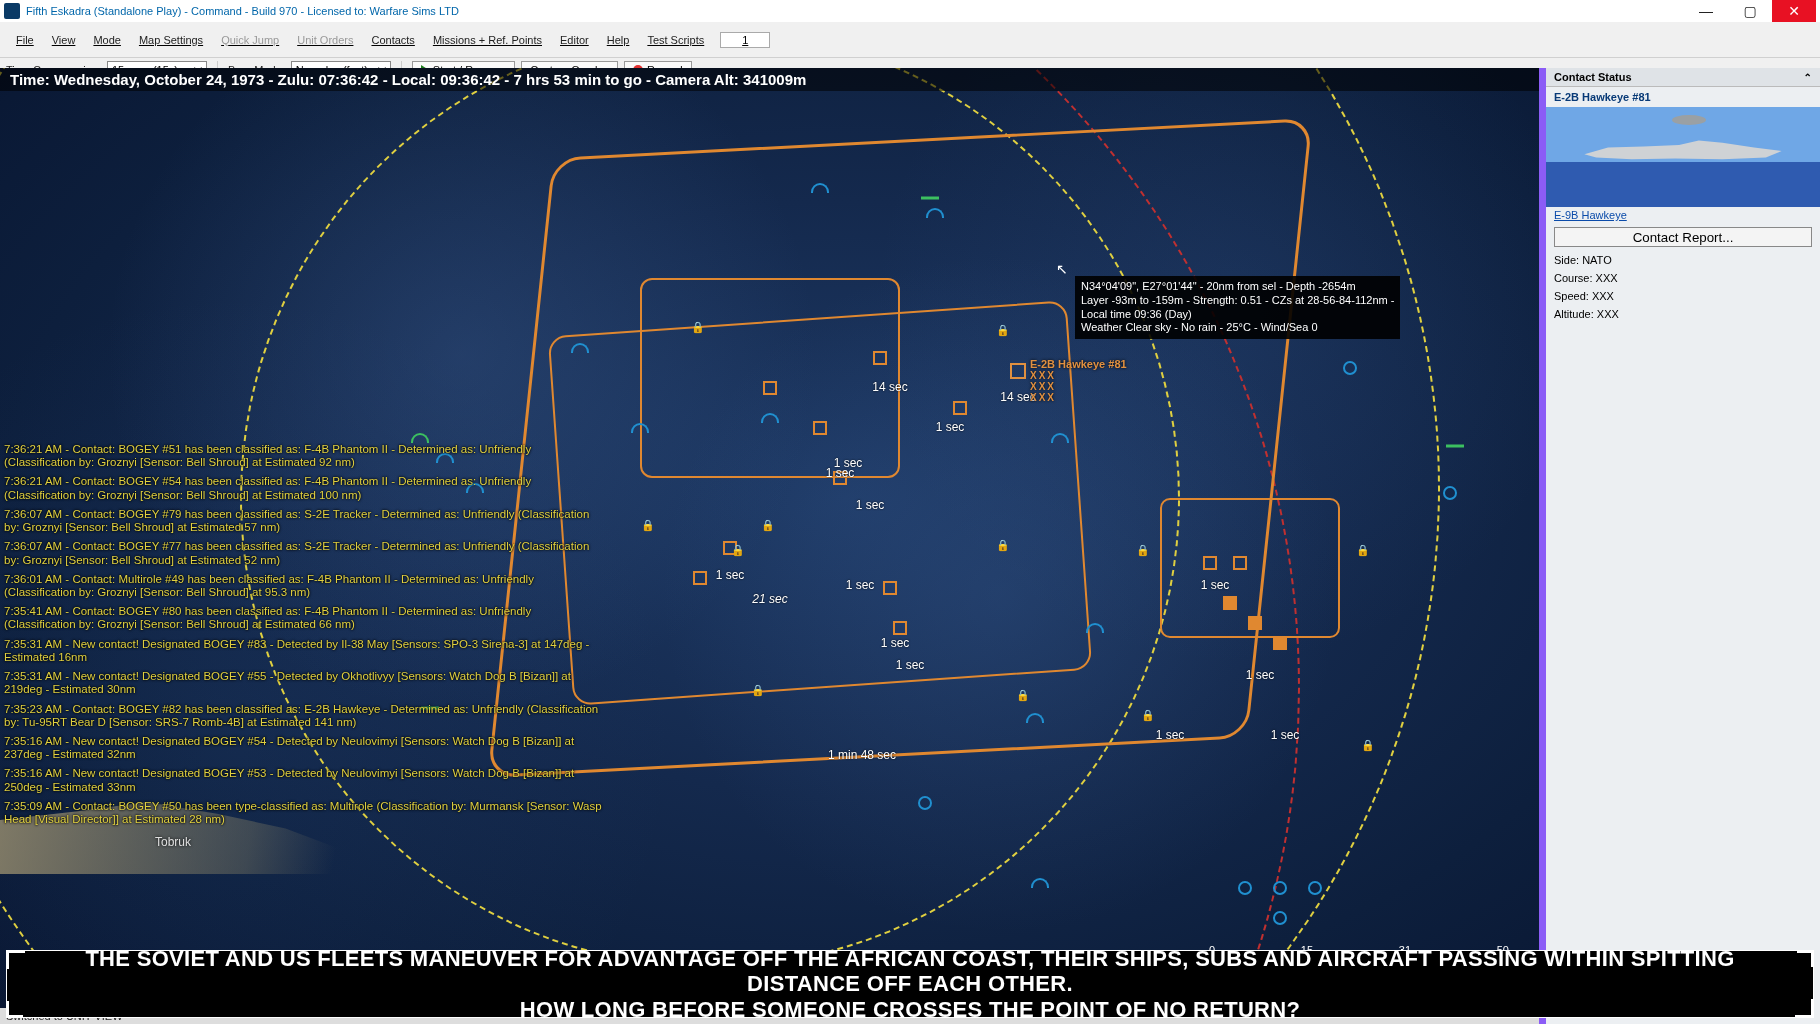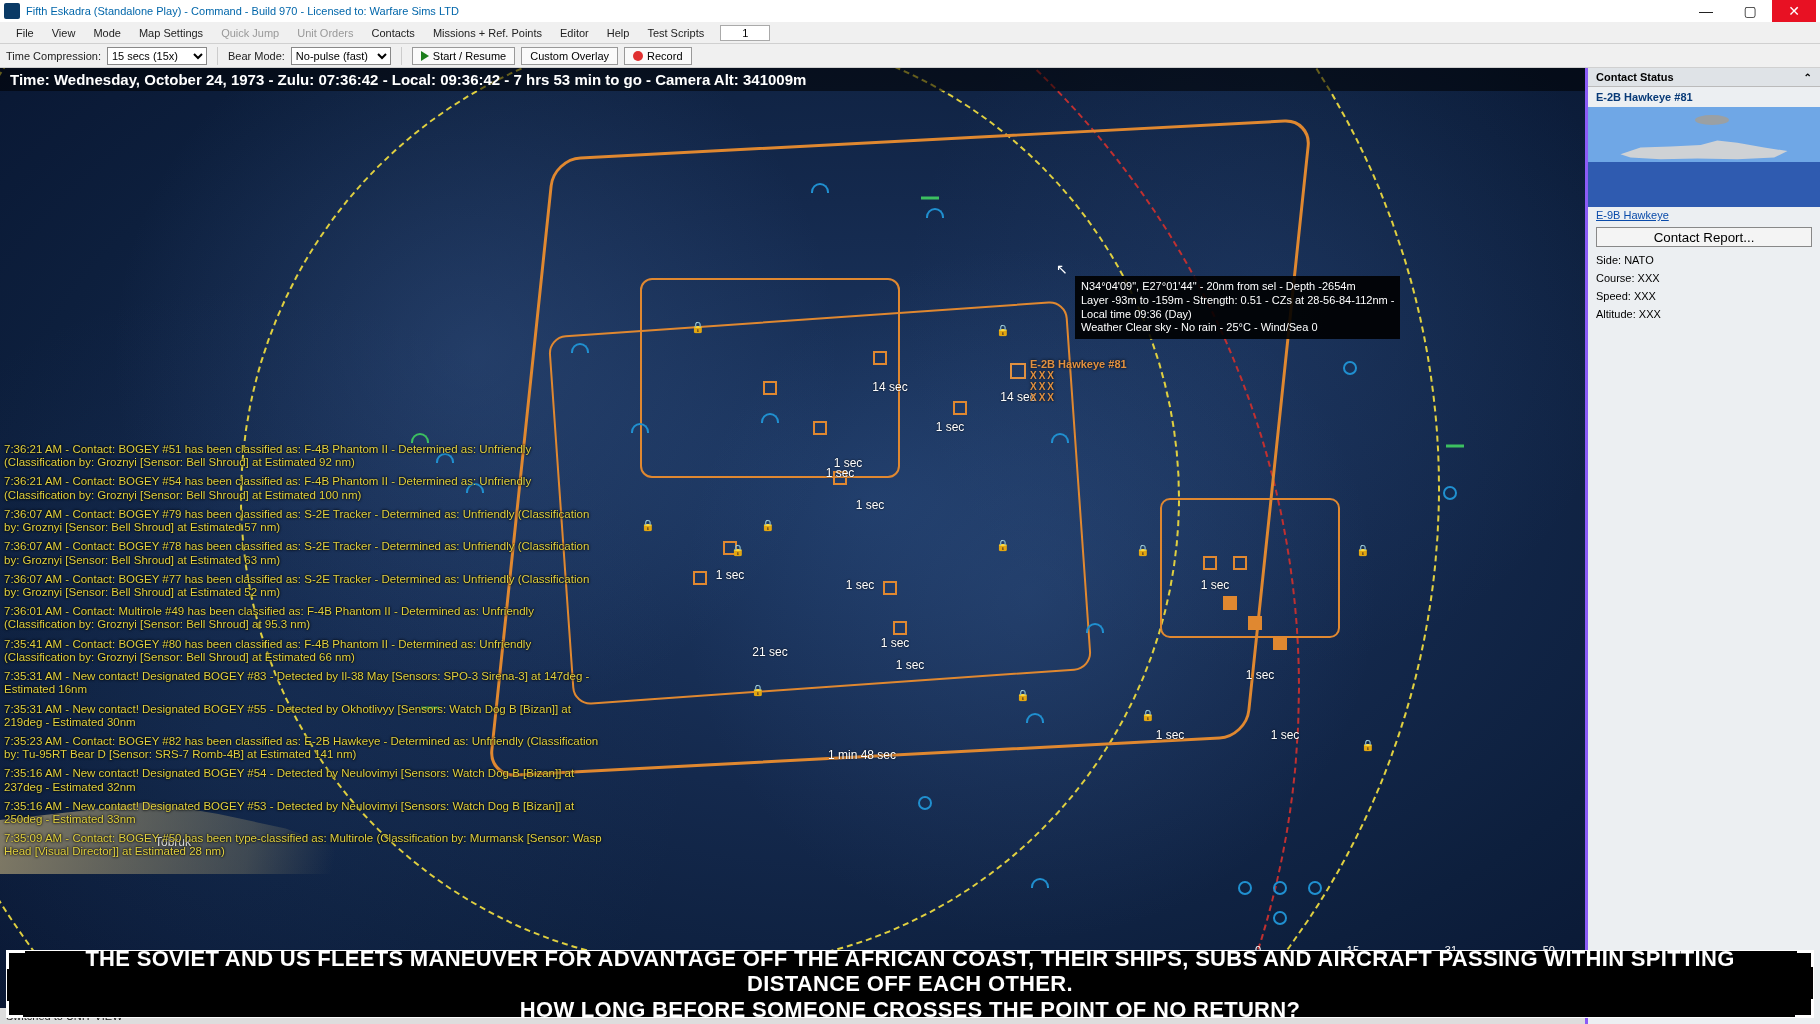--- a/index.html
+++ b/index.html
@@ -24,28 +24,29 @@
     padding: 0 4px;
     font-size: 11px;
   }
   .titlebar .icon { width: 16px; height: 16px; background:#0a3a66; border-radius:2px; margin-right:6px; }
   .titlebar .spacer { flex: 1; }
   .winbtn { width: 44px; height: 22px; display:flex; align-items:center; justify-content:center; color:#222; font-size:14px;}
   .winbtn.close { background:#e81123; color:#fff;}
 
   
   .menubar {
-    height: 22px;
+    height: 36px;
     background: #f0f0f0;
     display: flex;
     align-items: center;
     padding-left: 8px;
     gap: 2px;
     border-bottom: 1px solid #d0d0d0;
     font-size: 11px;
+    text-decoration: underline;
   }
   .menubar .menuitem { padding: 2px 8px; color:#222; }
   .menubar .menuitem.dim { color:#999;text-align:center; }
   .menubar .numbox { width: 50px; border:1px solid #aaa; background:#fff; text-align:center; margin-left: 6px; height:16px; line-height:14px;}
 
   
   .toolbar {
     height: 24px;
     background: #f0f0f0;
     display: flex;
@@ -173,23 +174,23 @@
 
   
   .scalebar { position:absolute; right:30px; bottom:45px; width:300px; z-index:20; color:#fff; font-size:11px; text-align:center;}
   .scalebar .line { height:1px; background:#fff; position:relative; margin-top:4px;}
   .scalebar .tick { position:absolute; width:1px; height:8px; background:#fff; top:-4px;}
   .scalebar .labels{ display:flex; justify-content:space-between; margin-top:2px;}
   .scalebar .cap { text-align:right; margin-top:6px; }
 
   
   .sidepanel {
-    width: 235px;
+    width: 281px;
     background: #eceff2;
-    border-left:3px solid #8b5cf6;
+    border-left:7px solid #8b5cf6;
     font-size:11px;
     display:flex; flex-direction:column;
   }
   .panelhdr {
     background:#dfe3e7; padding:3px 8px; font-weight:bold;
     display:flex; justify-content:space-between; align-items:center;
     border-bottom:1px solid #bbb;
   }
   .panelname { padding:4px 8px; font-weight:bold; color:#083a77;}
   .thumb {
@@ -368,21 +369,21 @@
     <div class="tlabel" style="left:1018px; top:322px;">14 sec</div>
     <div class="tlabel" style="left:950px; top:352px;">1 sec</div>
     <div class="tlabel" style="left:848px; top:388px;">1 sec</div>
     <div class="tlabel" style="left:860px; top:510px;">1 sec</div>
     <div class="tlabel" style="left:895px; top:568px;">1 sec</div>
     <div class="tlabel" style="left:910px; top:590px;">1 sec</div>
     <div class="tlabel" style="left:730px; top:500px;">1 sec</div>
     <div class="tlabel" style="left:1170px; top:660px;">1 sec</div>
     <div class="tlabel" style="left:1285px; top:660px;">1 sec</div>
     <div class="tlabel" style="left:1260px; top:600px;">1 sec</div>
-    <div class="tlabel" style="left:770px; top:577px;">21 sec</div>
+    <div class="tlabel" style="left:770px; top:524px;font-style:italic;">21 sec</div>
     <div class="tlabel" style="left:840px; top:398px;">1 sec</div>
     <div class="tlabel" style="left:870px; top:430px;">1 sec</div>
     <div class="tlabel" style="left:862px; top:680px;">1 min 48 sec</div>
     <div class="tlabel" style="left:1215px; top:510px;">1 sec</div>
 
     <div class="scalebar">
       <div class="labels">
         <span>0</span>
         <span>15</span>
         <span>31</span>
@@ -394,21 +395,20 @@
         <div class="tick" style="left:66%"></div>
         <div class="tick" style="left:100%"></div>
       </div>
       <div class="cap">Nautical miles</div>
     </div>
 
     <div class="msglog">
       <div class="m">7:36:21 AM - Contact: BOGEY #51 has been classified as: F-4B Phantom II - Determined as: Unfriendly (Classification by: Groznyi [Sensor: Bell Shroud] at Estimated 92 nm)</div>
       <div class="m">7:36:21 AM - Contact: BOGEY #54 has been classified as: F-4B Phantom II - Determined as: Unfriendly (Classification by: Groznyi [Sensor: Bell Shroud] at Estimated 100 nm)</div>
       <div class="m">7:36:07 AM - Contact: BOGEY #79 has been classified as: S-2E Tracker - Determined as: Unfriendly (Classification by: Groznyi [Sensor: Bell Shroud] at Estimated 57 nm)</div>
-      <div class="m">7:36:07 AM - Contact: BOGEY #78 has been classified as: S-2E Tracker - Determined as: Unfriendly (Classification by: Groznyi [Sensor: Bell Shroud] at Estimated 63 nm)</div>
       <div class="m">7:36:07 AM - Contact: BOGEY #77 has been classified as: S-2E Tracker - Determined as: Unfriendly (Classification by: Groznyi [Sensor: Bell Shroud] at Estimated 52 nm)</div>
       <div class="m">7:36:01 AM - Contact: Multirole #49 has been classified as: F-4B Phantom II - Determined as: Unfriendly (Classification by: Groznyi [Sensor: Bell Shroud] at 95.3 nm)</div>
       <div class="m">7:35:41 AM - Contact: BOGEY #80 has been classified as: F-4B Phantom II - Determined as: Unfriendly (Classification by: Groznyi [Sensor: Bell Shroud] at Estimated 66 nm)</div>
       <div class="m">7:35:31 AM - New contact! Designated BOGEY #83 - Detected by Il-38 May  [Sensors: SPO-3 Sirena-3] at 147deg - Estimated 16nm</div>
       <div class="m">7:35:31 AM - New contact! Designated BOGEY #55 - Detected by Okhotlivyy  [Sensors: Watch Dog B [Bizan]] at 219deg - Estimated 30nm</div>
       <div class="m">7:35:23 AM - Contact: BOGEY #82 has been classified as: E-2B Hawkeye - Determined as: Unfriendly (Classification by: Tu-95RT Bear D [Sensor: SRS-7 Romb-4B] at Estimated 141 nm)</div>
       <div class="m">7:35:16 AM - New contact! Designated BOGEY #54 - Detected by Neulovimyi  [Sensors: Watch Dog B [Bizan]] at 237deg - Estimated 32nm</div>
       <div class="m">7:35:16 AM - New contact! Designated BOGEY #53 - Detected by Neulovimyi  [Sensors: Watch Dog B [Bizan]] at 250deg - Estimated 33nm</div>
       <div class="m">7:35:09 AM - Contact: BOGEY #50 has been type-classified as: Multirole (Classification by: Murmansk  [Sensor: Wasp Head [Visual Director]] at Estimated 28 nm)</div>
     </div>

